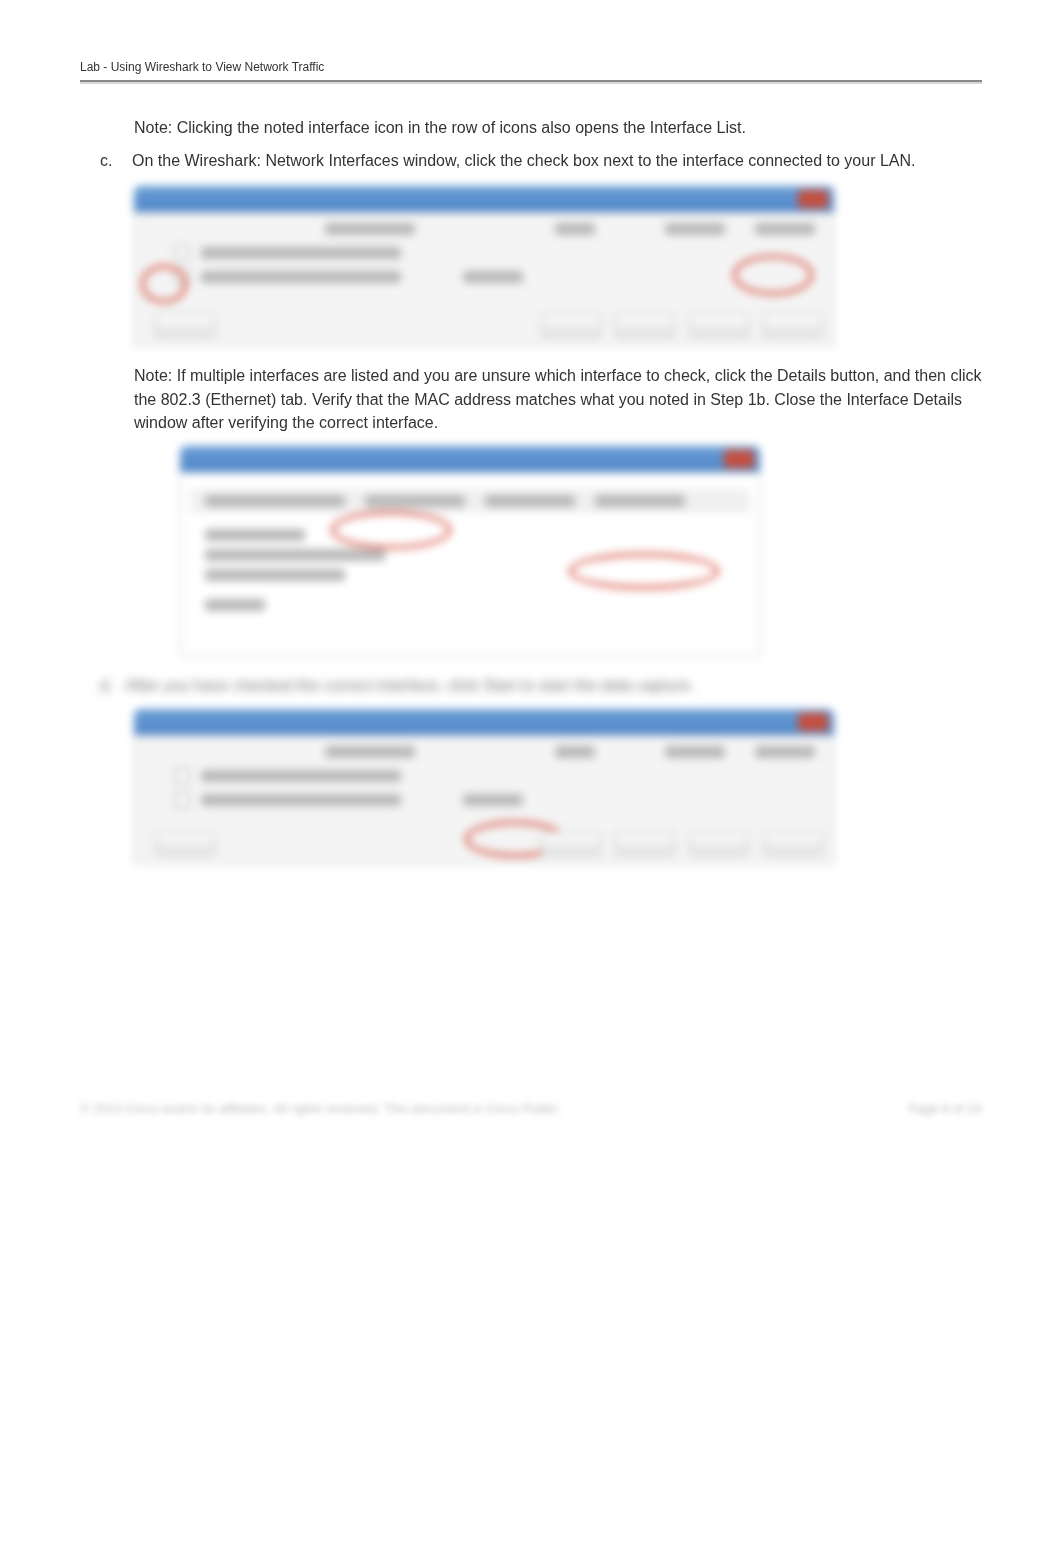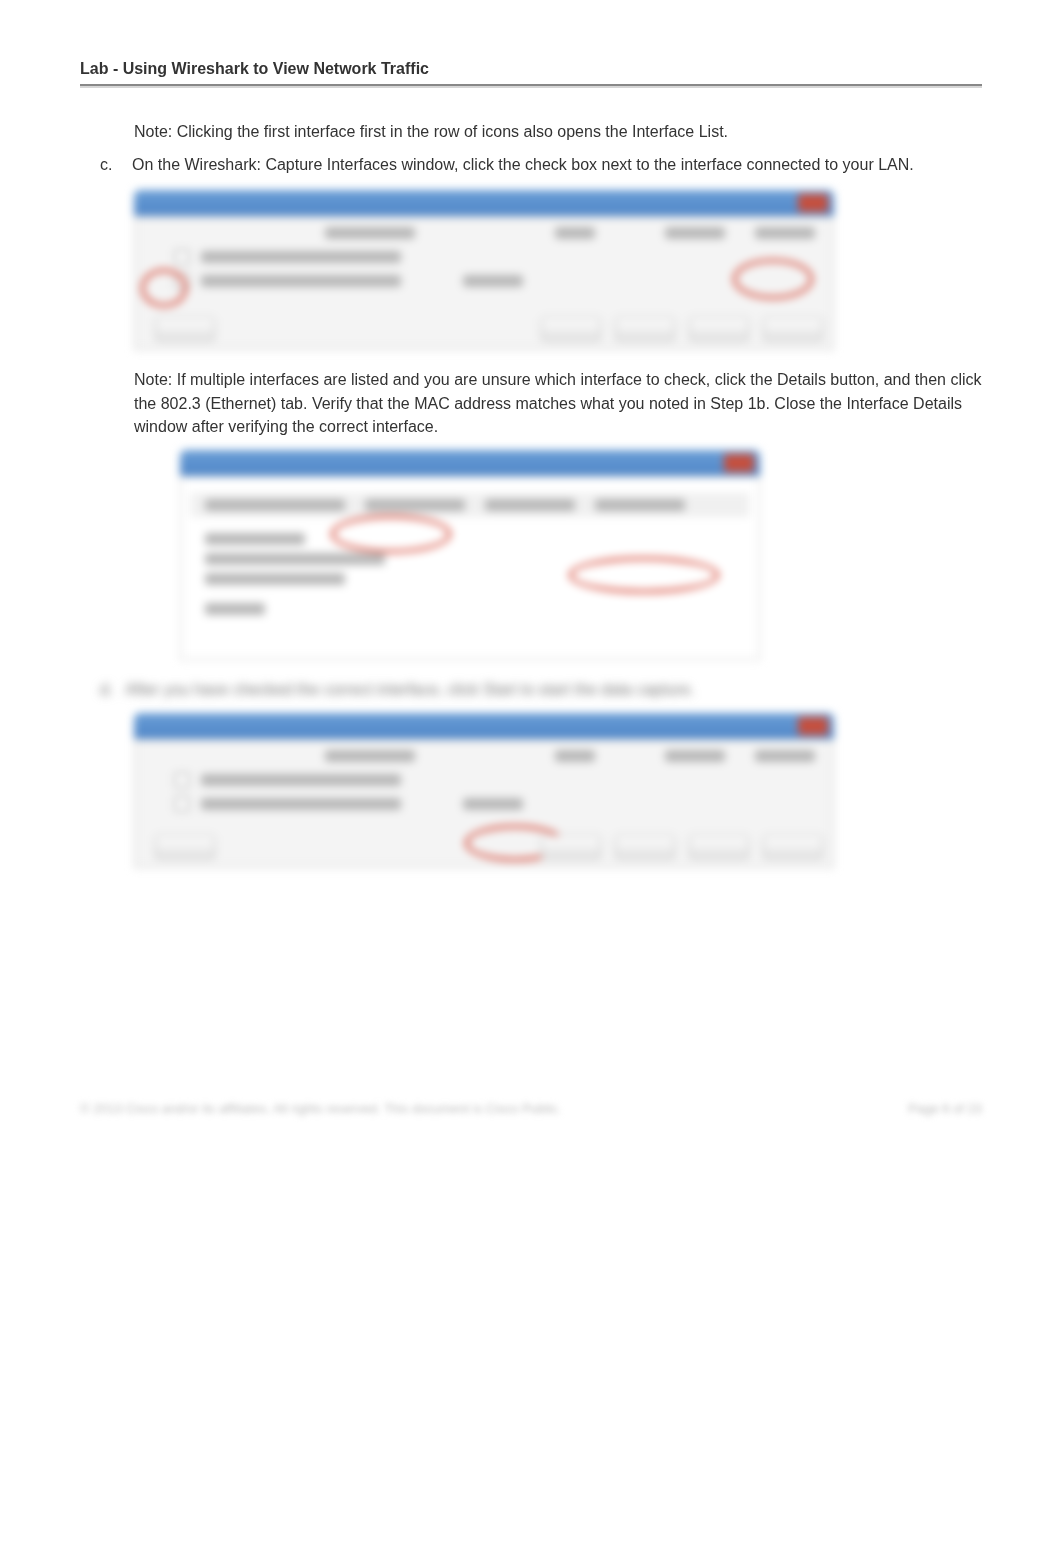--- a/index.html
+++ b/index.html
@@ -10,22 +10,22 @@
     height: 1556px;
     position: relative;
     color: #333;
   }
   .page {
     padding: 60px 80px 40px 80px;
     position: relative;
     height: 100%;
   }
   .title-bar {
-    font-size: 16px;
-    font-weight: bold;
+    font-size: 12px;
+    font-weight: normal;
     padding-bottom: 6px;
     border-bottom: 2px solid #888;
     margin-bottom: 34px;
     position: relative;
   }
   .title-bar::after {
     content: "";
     position: absolute;
     left: 0; right: 0;
     bottom: -4px;
@@ -173,26 +173,26 @@
 </head>
 <body>
 
 <div class="page">
 
   <div class="title-bar">Lab - Using Wireshark to View Network Traffic</div>
 
   <div class="content">
 
     <div class="indent note-line">
-      <span class="bold">Note</span><span>: Clicking the first interface first in the row of icons also opens the Interface List.</span>
+      <span class="bold">Note</span><span>: Clicking the noted interface icon in the row of icons also opens the Interface List.</span>
     </div>
 
     <div class="list-item">
       <div class="list-marker">c.</div>
-      <div>On the Wireshark: Capture Interfaces window, click the check box next to the interface connected to your LAN.</div>
+      <div>On the Wireshark: Network Interfaces window, click the check box next to the interface connected to your LAN.</div>
     </div>
 
     <div class="screenshot full">
       <div class="win-title">
         <div class="win-close"></div>
       </div>
       <div class="win-body">
         <div class="tbl-header">
           <div class="text-blur w90"></div>
           <div class="text-blur w40" style="margin-left:110px;"></div>

